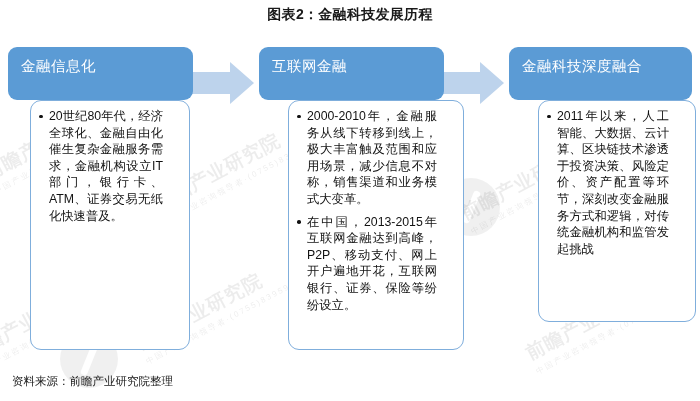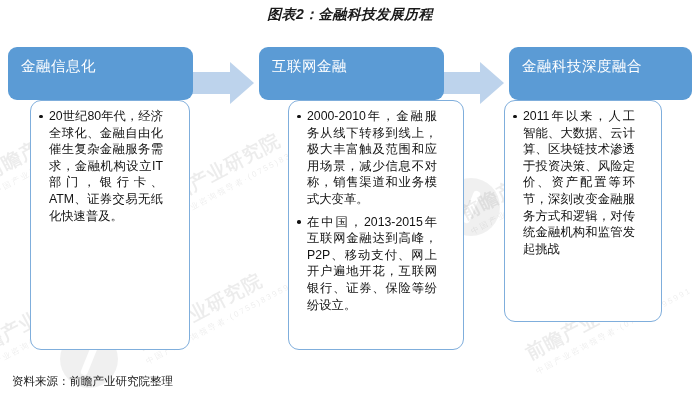--- a/index.html
+++ b/index.html
@@ -74,21 +74,20 @@
     position: absolute;
     top: 6px;
     left: 0;
     width: 700px;
     text-align: center;
     font-size: 14px;
     font-weight: bold;
     color: #1a1a1a;
     letter-spacing: 0.3px;
     z-index: 5;
-    font-style: italic;
   }
 
   
   .stage {
     position: absolute;
     z-index: 4;
   }
 
   .stage-header {
     position: absolute;
@@ -226,21 +225,21 @@
   </div>
 
   <div class="arrow" style="left:440px; top:62px;">
     <svg width="66" height="42" viewBox="0 0 66 42" xmlns="http://www.w3.org/2000/svg">
       <polygon points="0,10 40,10 40,0 64,21 40,42 40,32 0,32" fill="#BDD3EC"></polygon>
     </svg>
   </div>
 
   <div class="stage">
     <div class="stage-header" style="left:509px; top:47px; width:183px; height:53px;">金融科技深度融合</div>
-    <div class="stage-body" style="left:504px; top:100px; width:158px; height:222px;">
+    <div class="stage-body" style="left:538px; top:100px; width:158px; height:222px;">
       <ul class="bullet-list">
         <li class="bullet-item">2011年以来，人工智能、大数据、云计算、区块链技术渗透于投资决策、风险定价、资产配置等环节，深刻改变金融服务方式和逻辑，对传统金融机构和监管发起挑战</li>
       </ul>
     </div>
   </div>
 
   <div class="source-note">资料来源：前瞻产业研究院整理</div>
 
 </div>
 

